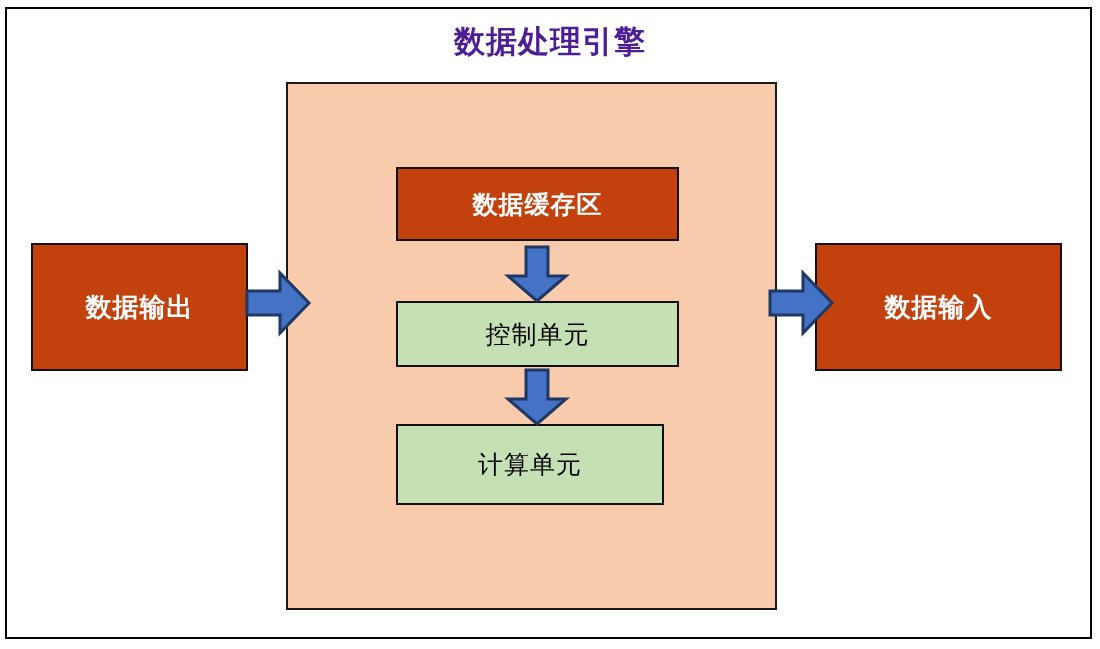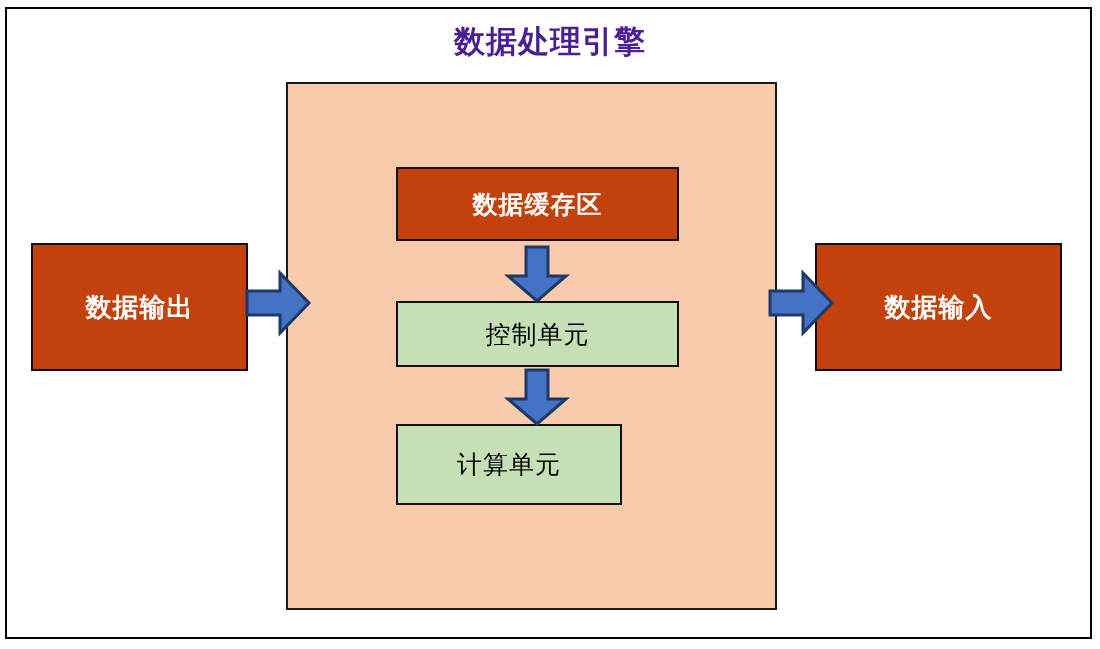--- a/index.html
+++ b/index.html
@@ -102,21 +102,21 @@
     left: 396px;
     top: 301px;
     width: 283px;
     height: 66px;
     font-size: 25px;
     letter-spacing: 1px;
   }
   #node-compute {
     left: 396px;
     top: 424px;
-    width: 226px;
+    width: 268px;
     height: 81px;
     font-size: 25px;
     letter-spacing: 1px;
     text-align: center;
   }
   
   .arrow {
     position: absolute;
   }
   .arrow svg {

